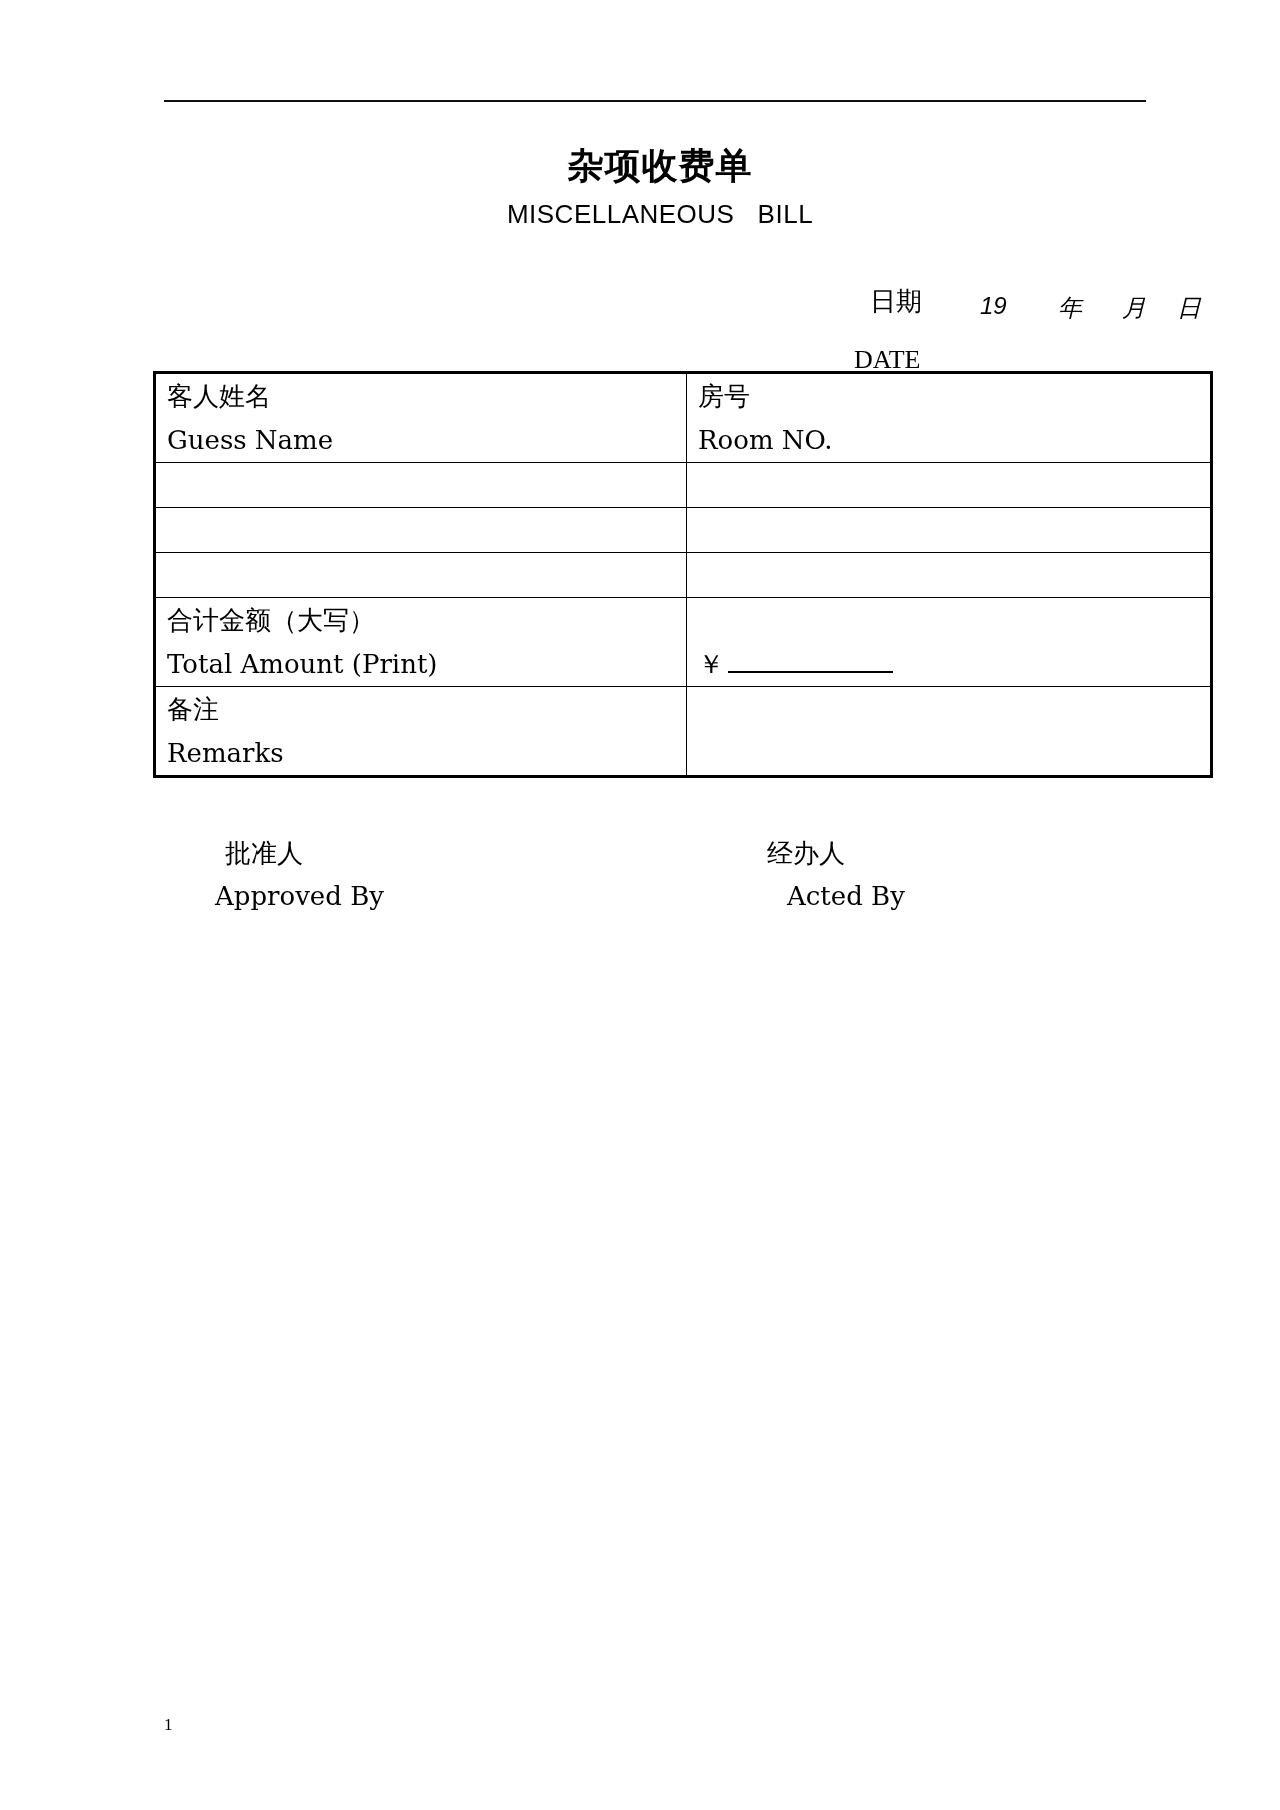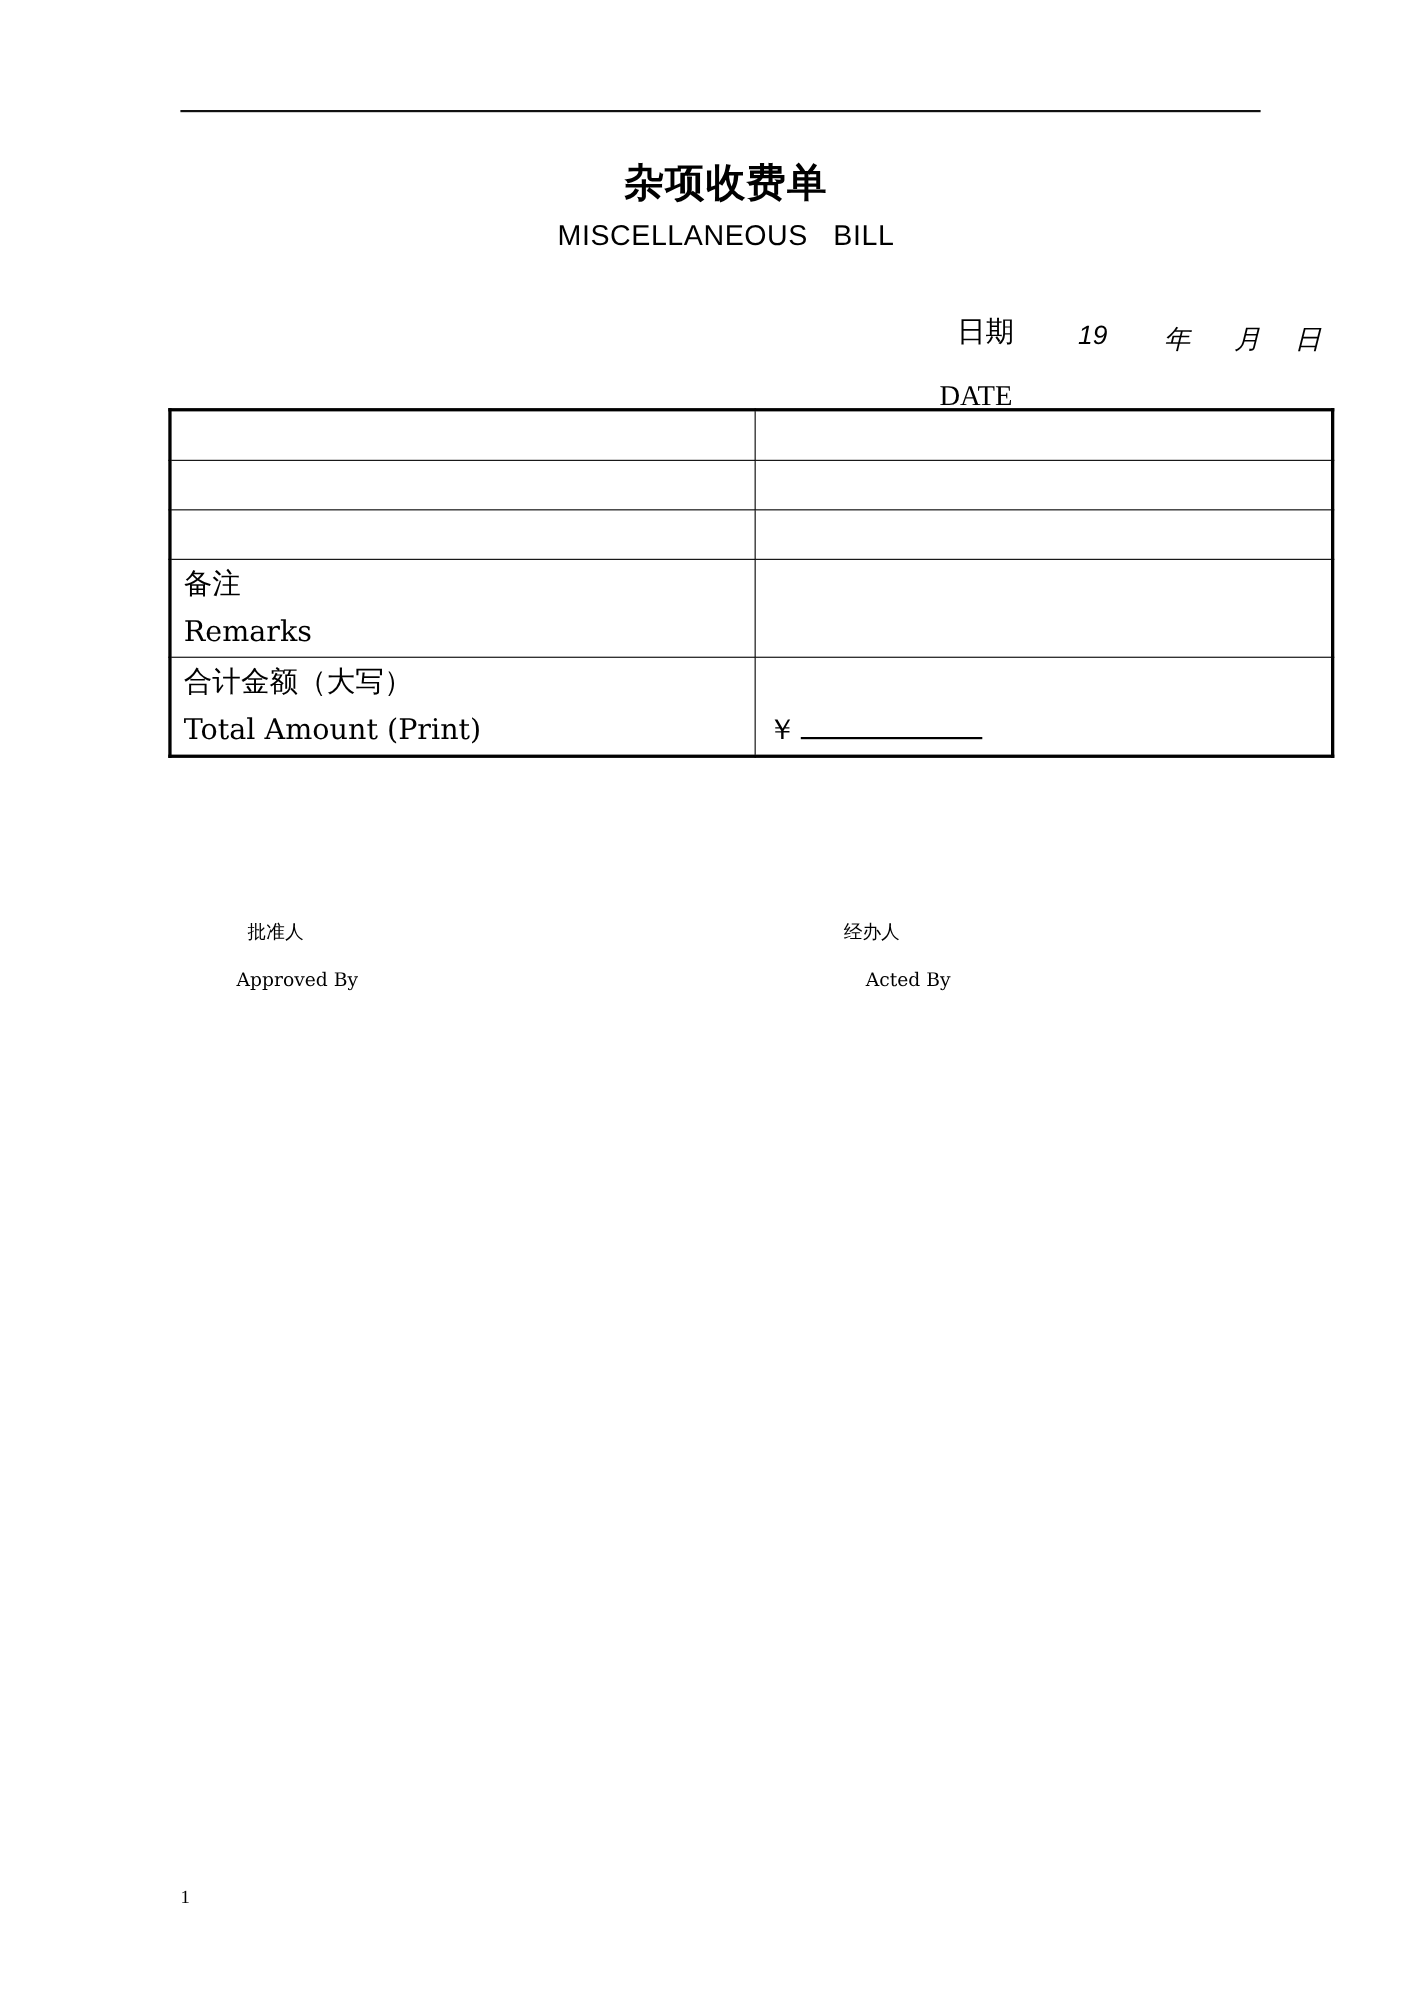--- a/index.html
+++ b/index.html
@@ -13,70 +13,80 @@
   .dsan{font-size:24px;font-family:"Liberation Sans",sans-serif;font-style:italic;}
   table.bill{position:absolute;left:153px;top:371px;width:1060px;border-collapse:collapse;border:3px solid #000;table-layout:fixed;}
   table.bill td{border:1.5px solid #000;padding:0 11px;vertical-align:top;font-size:26px;line-height:44px;}
   td.lcol{width:508px;}
   tr.two td{height:88px;}
   tr.one td{height:44px;}
   .ln{display:block;height:44px;line-height:44px;}
   .cn{font-family:"DejaVu Serif",serif;}
   .yen{display:inline-block;}
   .uline{display:inline-block;width:165px;border-bottom:2px solid #000;height:26px;vertical-align:baseline;margin-left:4px;}
-  .sig{font-size:17px;}
+  .sig{font-size:26px;}
   .pageno{left:164px;top:1715px;font-size:17px;font-family:"Liberation Serif",serif;}
 </style>
 </head>
 <body>
 
 <div class="rule"></div>
 
 <div class="abs title">杂项收费单</div>
 <div class="abs subtitle" style="white-space:pre">MISCELLANEOUS   BILL</div>
 
 <div class="abs dtxt cn" style="left:870px;top:284px;text-align:center;">日期</div>
 <div class="abs dsan" style="left:980px;top:292px;">19</div>
 <div class="abs dsan" style="left:1058px;top:292px;">年</div>
 <div class="abs dsan" style="left:1122px;top:292px;">月</div>
 <div class="abs dsan" style="left:1177px;top:292px;">日</div>
 <div class="abs dtxt" style="left:854px;top:345px;">DATE</div>
 
 <table class="bill">
   <tbody>
+      <tr class="two">
+    <td class="lcol">
+      <span class="ln cn">客人姓名</span>
+      <span class="ln">Guess Name</span>
+    </td>
+    <td>
+      <span class="ln cn">房号</span>
+      <span class="ln">Room NO.</span>
+    </td>
+  </tr>
   <tr class="one">
     <td class="lcol"></td>
     <td></td>
   </tr>
   <tr class="one">
     <td class="lcol"></td>
     <td></td>
   </tr>
   <tr class="one">
     <td class="lcol"></td>
     <td></td>
   </tr>
   <tr class="two">
     <td class="lcol">
-      <span class="ln cn">备注</span>
-      <span class="ln">Remarks</span>
-    </td>
-    <td></td>
-  </tr>
-  <tr class="two">
-    <td class="lcol">
       <span class="ln cn">合计金额（大写）</span>
       <span class="ln">Total Amount (Print)</span>
     </td>
     <td>
       <span class="ln"></span>
       <span class="ln">
         <span class="yen">￥</span><span class="uline"></span>
       </span>
     </td>
+  </tr>
+  <tr class="two">
+    <td class="lcol">
+      <span class="ln cn">备注</span>
+      <span class="ln">Remarks</span>
+    </td>
+    <td></td>
   </tr>
 </tbody>
   </table>
 
 <div class="abs sig cn" style="left:225px;top:836px;">批准人</div>
 <div class="abs sig" style="left:215px;top:881px;">Approved By</div>
 <div class="abs sig cn" style="left:767px;top:836px;">经办人</div>
 <div class="abs sig" style="left:787px;top:881px;">Acted By</div>
 
 <div class="abs pageno">1</div>

